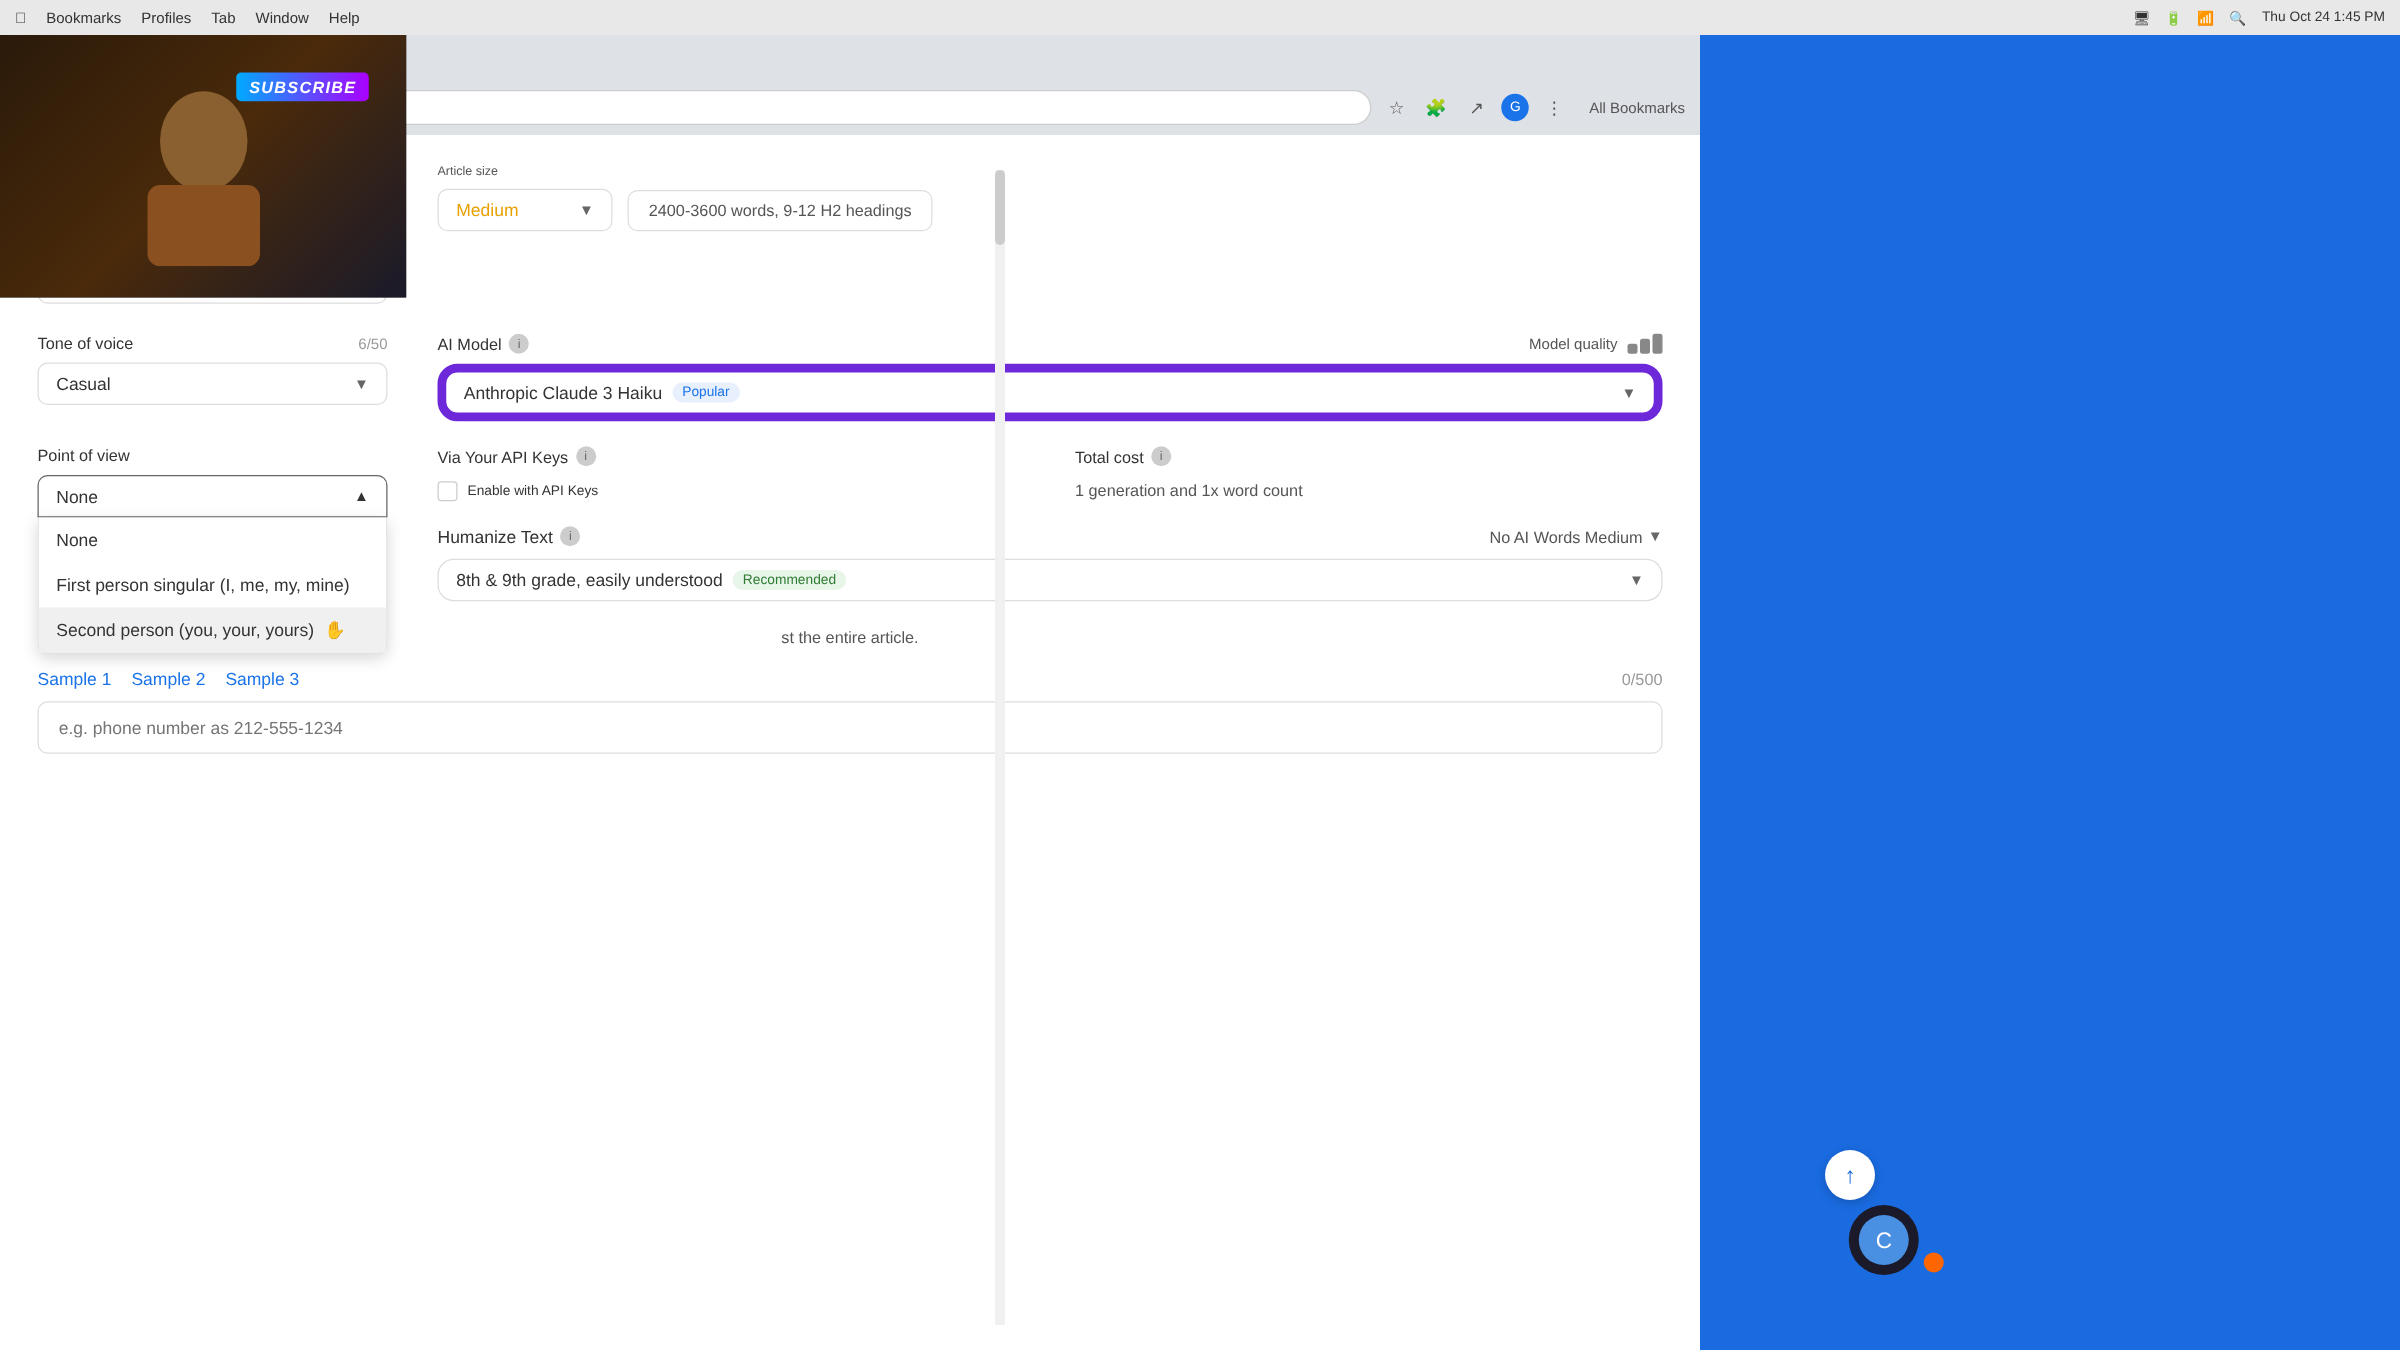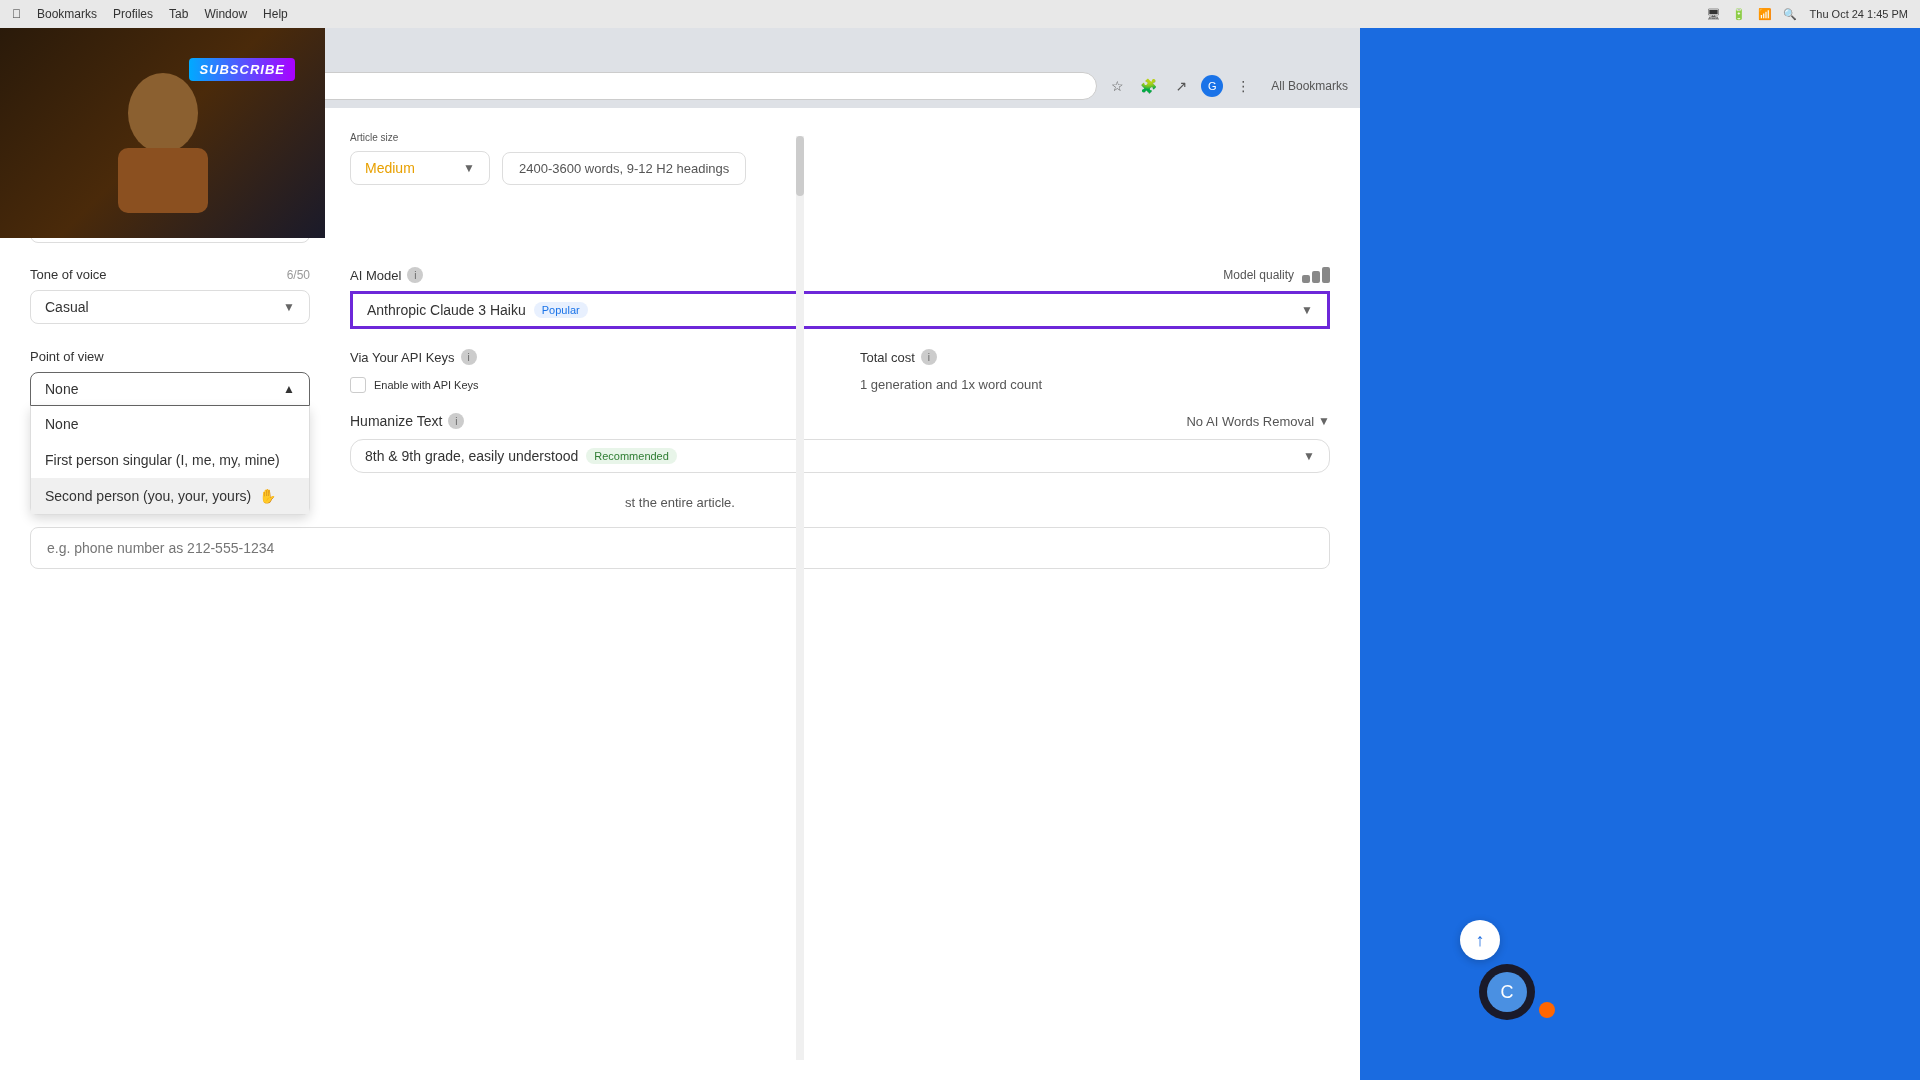--- a/index.html
+++ b/index.html
@@ -242,22 +242,22 @@
       align-items: flex-end;
     }
     .quality-bar {
       width: 8px;
       background: #ccc;
       border-radius: 2px;
     }
     .quality-bar.active { background: #888; }
 
     .ai-model-dropdown {
-      border: 3px solid #6d28d9;
-      border-radius: 0;
+      border: 7px solid #6d28d9;
+      border-radius: 16px;
       padding: 8px 14px;
       font-size: 14px;
       color: #333;
       background: #fff;
       display: flex;
       align-items: center;
       justify-content: space-between;
       cursor: pointer;
       width: 100%;
     }
@@ -666,41 +666,49 @@
           </div>
         </div>
 
         <div>
           <div class="humanize-row">
             <div class="humanize-label">
               <span>Humanize Text</span>
               <div class="info-icon">i</div>
             </div>
             <div class="no-ai-badge">
-              <span>No AI Words Removal</span>
+              <span>No AI Words Medium</span>
               <span class="chevron">▼</span>
             </div>
           </div>
           <div class="grade-dropdown">
             <div style="display:flex;align-items:center;">
               <span>8th &amp; 9th grade, easily understood</span>
               <span class="recommended-badge">Recommended</span>
             </div>
             <span class="chevron">▼</span>
           </div>
         </div>
       </div>
     </div>
 
     
     <div style="margin: 16px 0; text-align:center;">
       <span class="disclaimer-text">st the entire article.</span>
     </div>
 
     
+    <div class="samples-row">
+      <div class="sample-tabs">
+        <span class="sample-tab">Sample 1</span>
+        <span class="sample-tab">Sample 2</span>
+        <span class="sample-tab">Sample 3</span>
+      </div>
+      <span class="char-count">0/500</span>
+    </div>
 
     
     <input class="phone-input" type="text" placeholder="e.g. phone number as 212-555-1234" style="">
   </div>
 </div>
 
 <div class="right-sidebar"></div>
 
 <div class="scroll-top-btn">↑</div>
 

